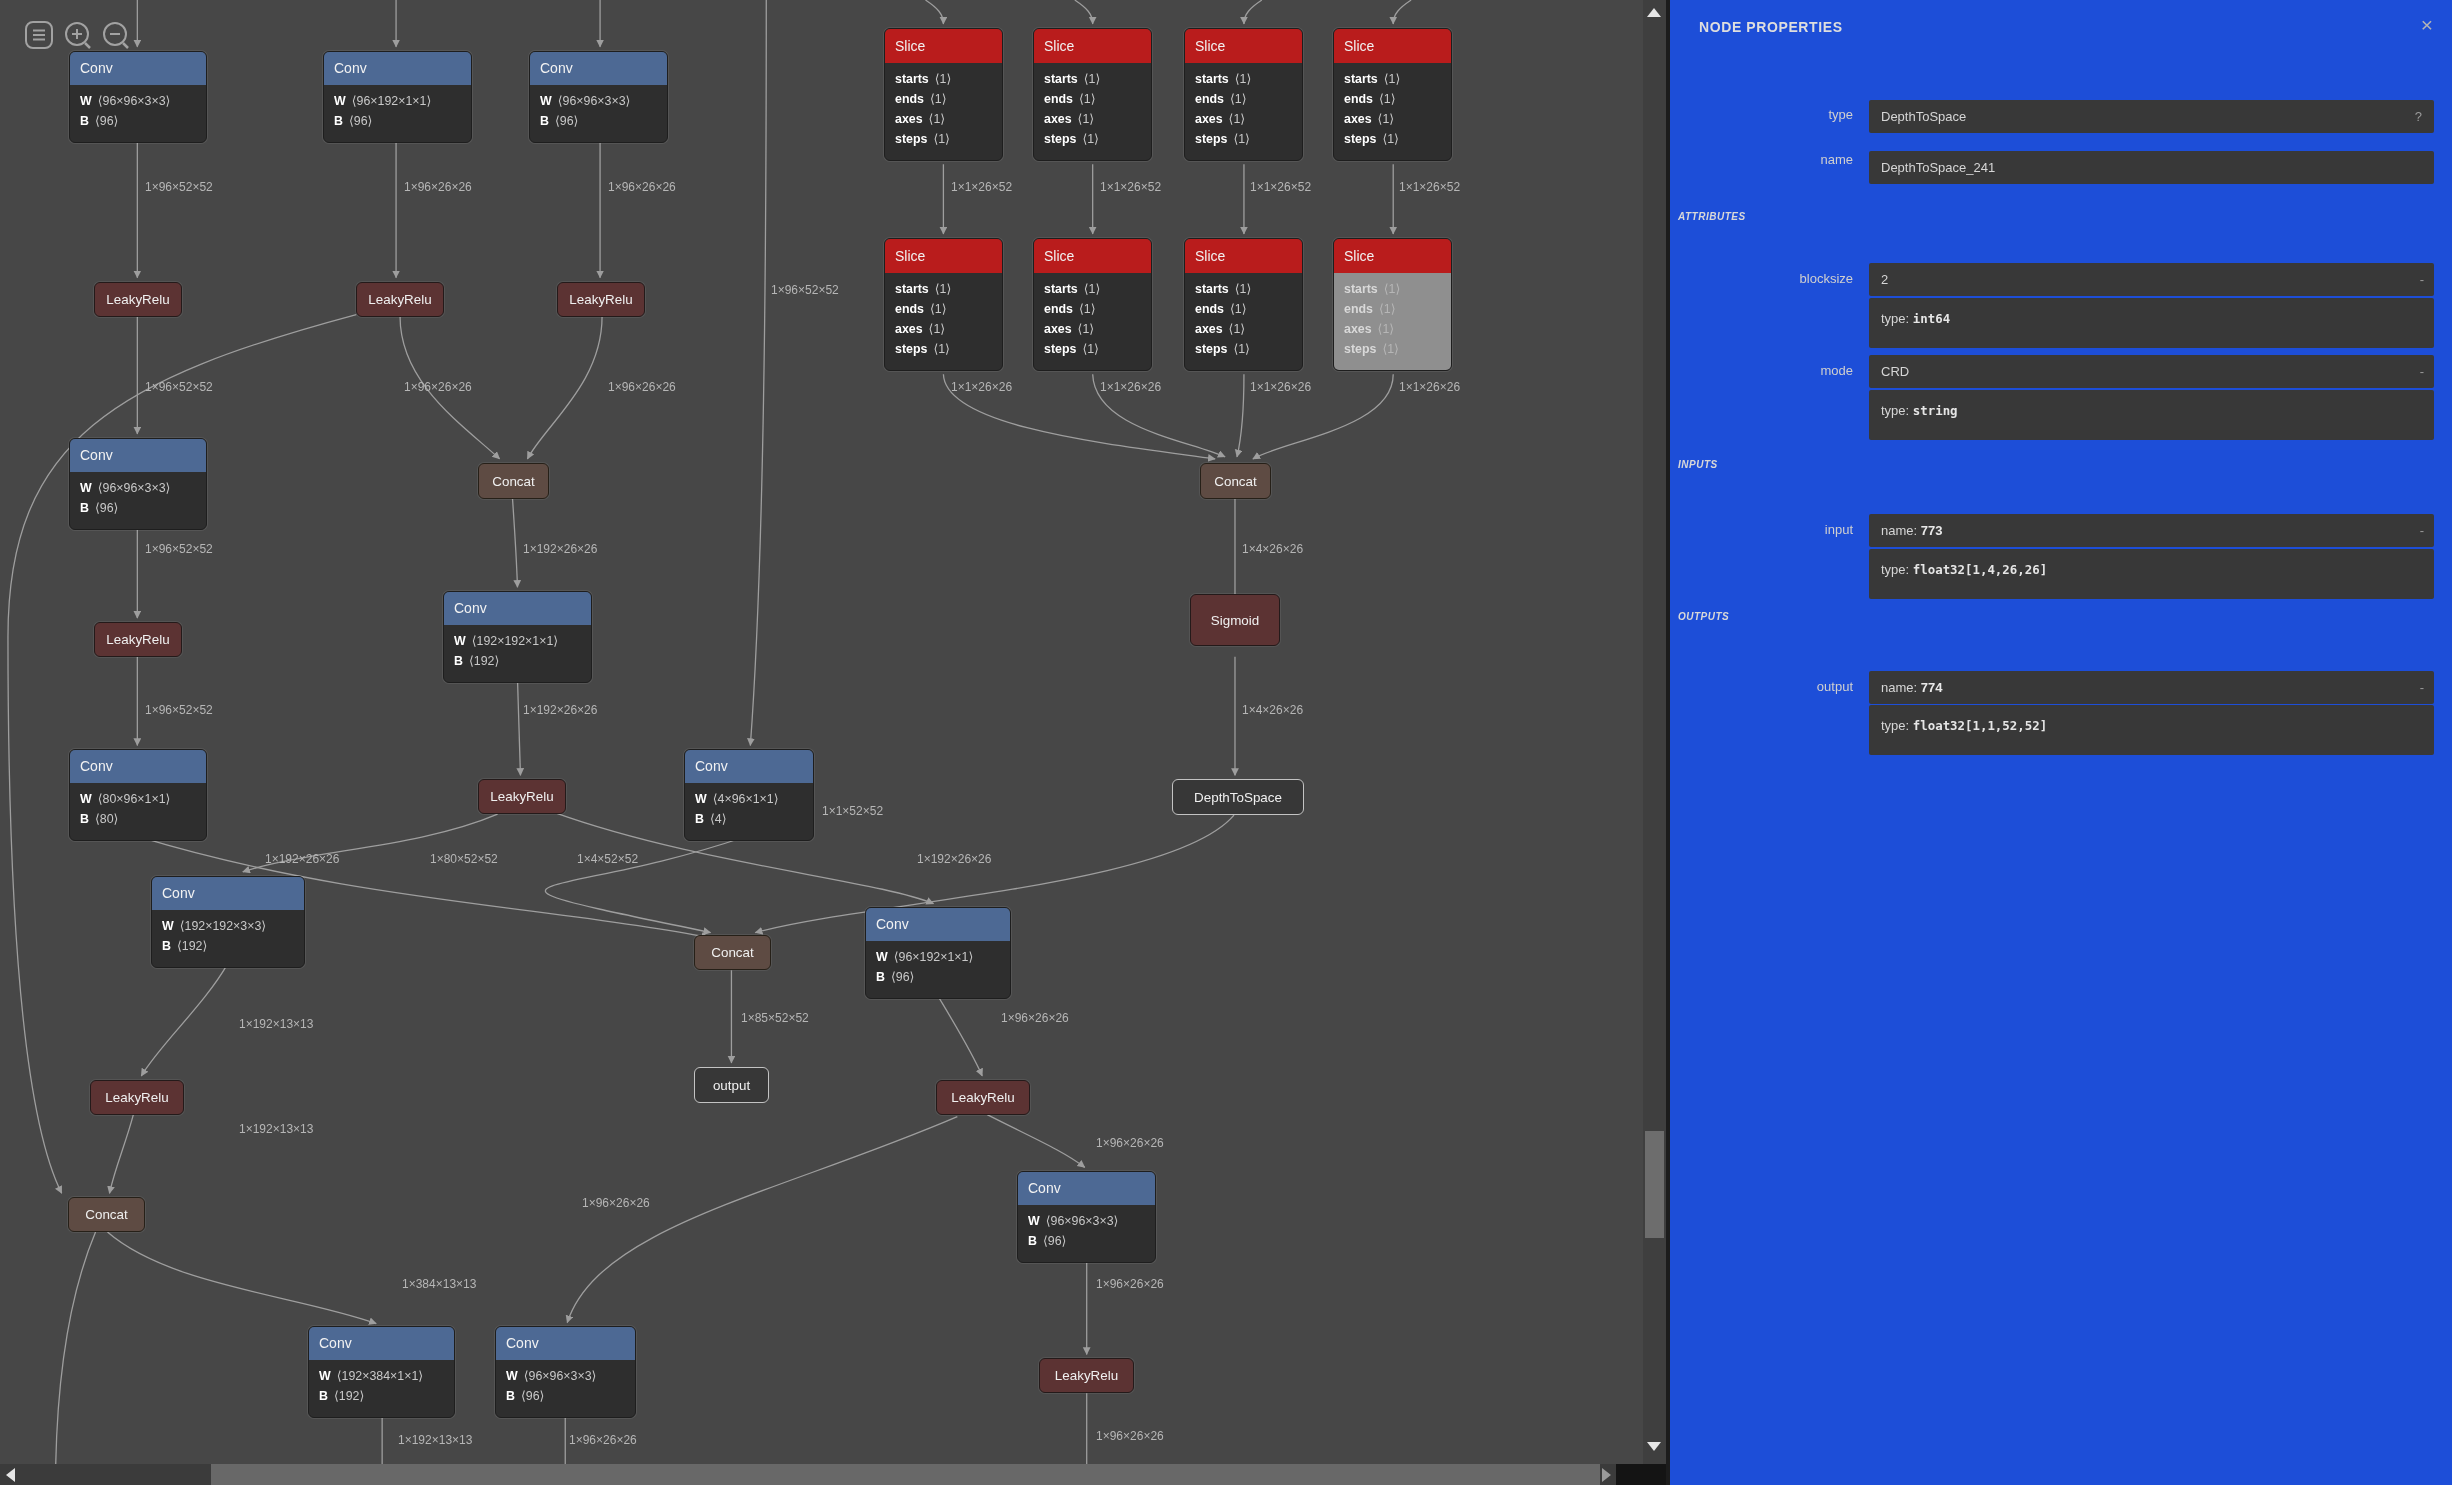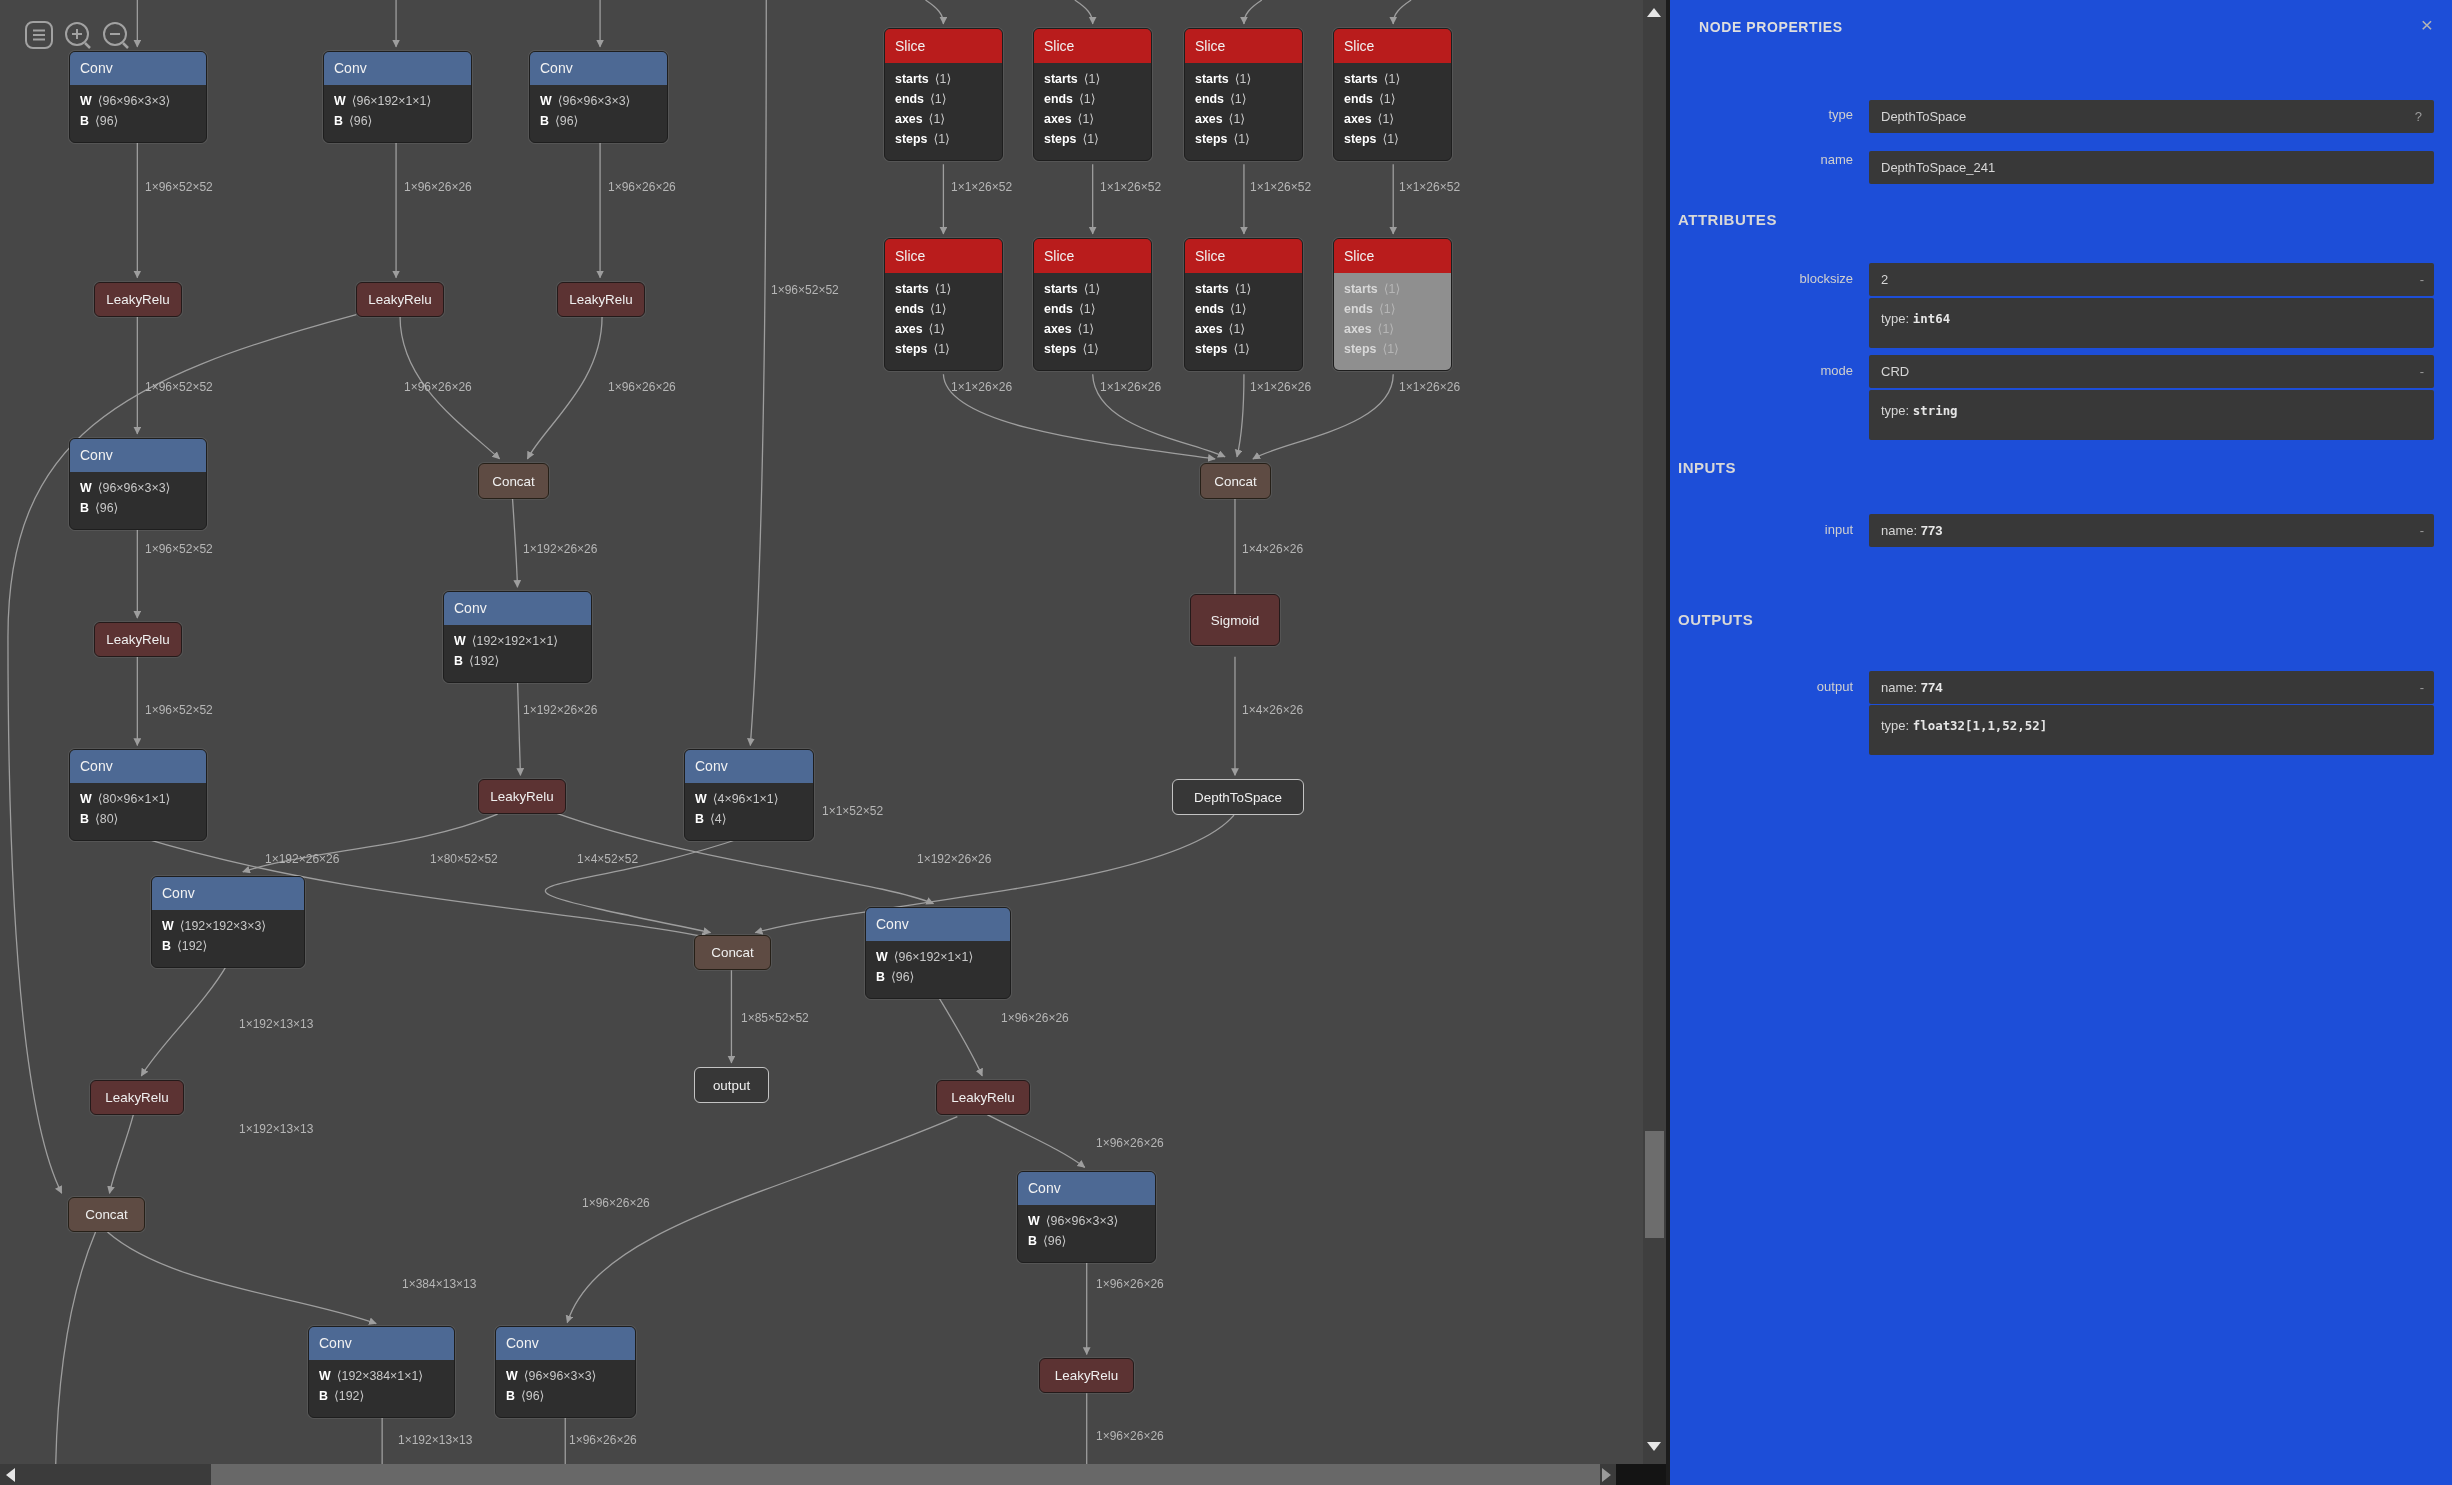--- a/index.html
+++ b/index.html
@@ -44,21 +44,21 @@
   #panel{position:absolute;left:1670px;top:0;width:783px;height:1486px;background:#1d4ed8;}
   #panel-title{position:absolute;left:29px;top:19px;font-size:14px;font-weight:bold;
     letter-spacing:0.6px;color:#dedede;}
   #panel-close{position:absolute;left:744px;top:12px;width:26px;height:26px;border:none;background:none;
     color:#b5b5b5;font-size:21px;cursor:pointer;line-height:26px;padding:0;}
   .p-label{position:absolute;width:171px;text-align:right;font-size:13px;color:#cfcfcf;}
   .p-box{position:absolute;left:199px;width:565px;background:#383838;border-radius:2px;
     font-size:13px;color:#d6d6d6;box-sizing:border-box;}
   .p-box.val{height:33px;line-height:33px;padding:0 26px 0 12px;}
   .p-box.typ{height:50px;line-height:24px;padding:9px 12px;}
-  .p-section{position:absolute;left:8px;font-size:15px;font-weight:bold;letter-spacing:0.5px;color:#d8d8d8;}
+  .p-section{position:absolute;left:8px;font-size:10px;font-weight:bold;letter-spacing:0.5px;color:#d8d8d8;font-style:italic;}
   .p-collapse{position:absolute;right:10px;top:0;color:#9a9a9a;}
   .p-help{position:absolute;right:12px;top:0;color:#9a9a9a;}
   .mono-b{font-family:"DejaVu Sans Mono",monospace;font-weight:bold;color:#e6e6e6;font-size:12.4px;}
   .num-b{font-weight:bold;color:#e9e9e9;}
 </style>
 </head>
 <body>
 
 <div id="graph-canvas">
   <svg id="edges-svg" width="1643" height="1464" viewBox="0 0 1651 1471">
@@ -401,20 +401,24 @@
   </div>
 
   <div class="p-section" style="top:459px;">INPUTS</div>
 
   <div class="p-label" style="left:12px;top:522px;">input</div>
   <div class="p-box val" style="top:514px;">
     <span>name:</span>
     <span class="num-b">773</span>
     <span class="p-collapse">-</span>
   </div>
+  <div class="p-box typ" style="top:549px;">
+    <span>type:</span>
+    <span class="mono-b">float32[1,4,26,26]</span>
+  </div>
 
   <div class="p-section" style="top:611px;">OUTPUTS</div>
 
   <div class="p-label" style="left:12px;top:679px;">output</div>
   <div class="p-box val" style="top:671px;">
     <span>name:</span>
     <span class="num-b">774</span>
     <span class="p-collapse">-</span>
   </div>
   <div class="p-box typ" style="top:705px;">

